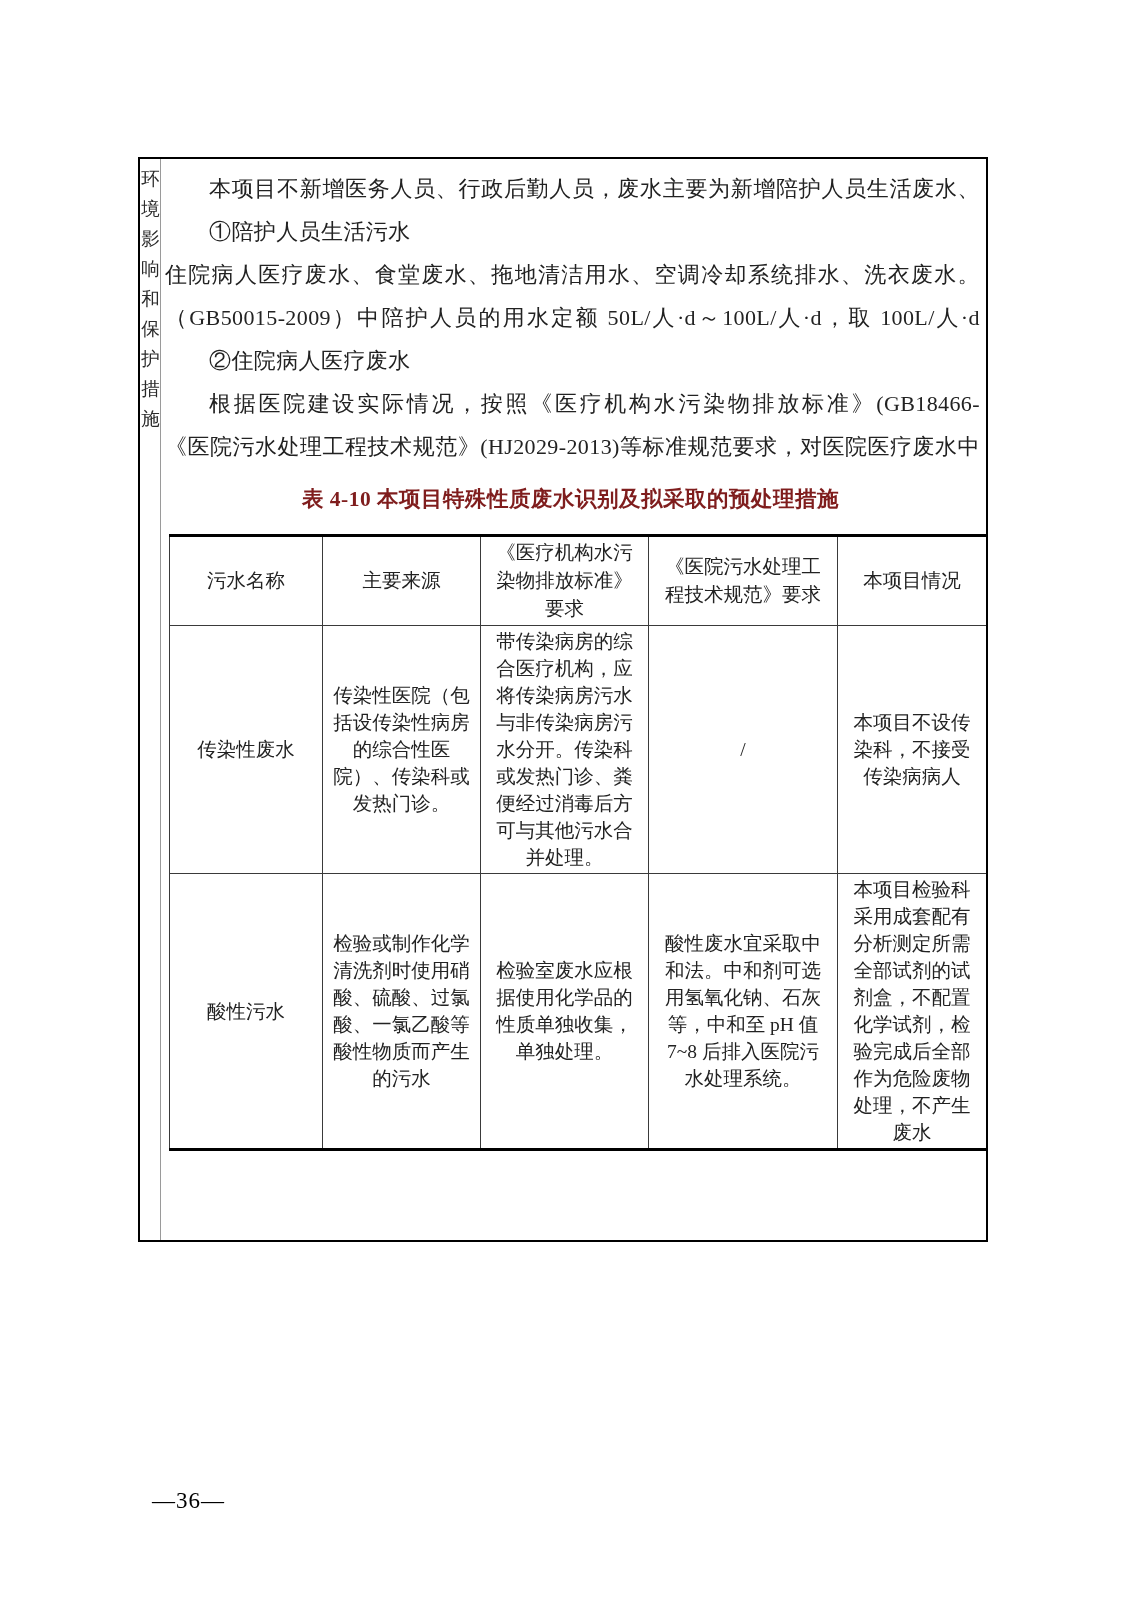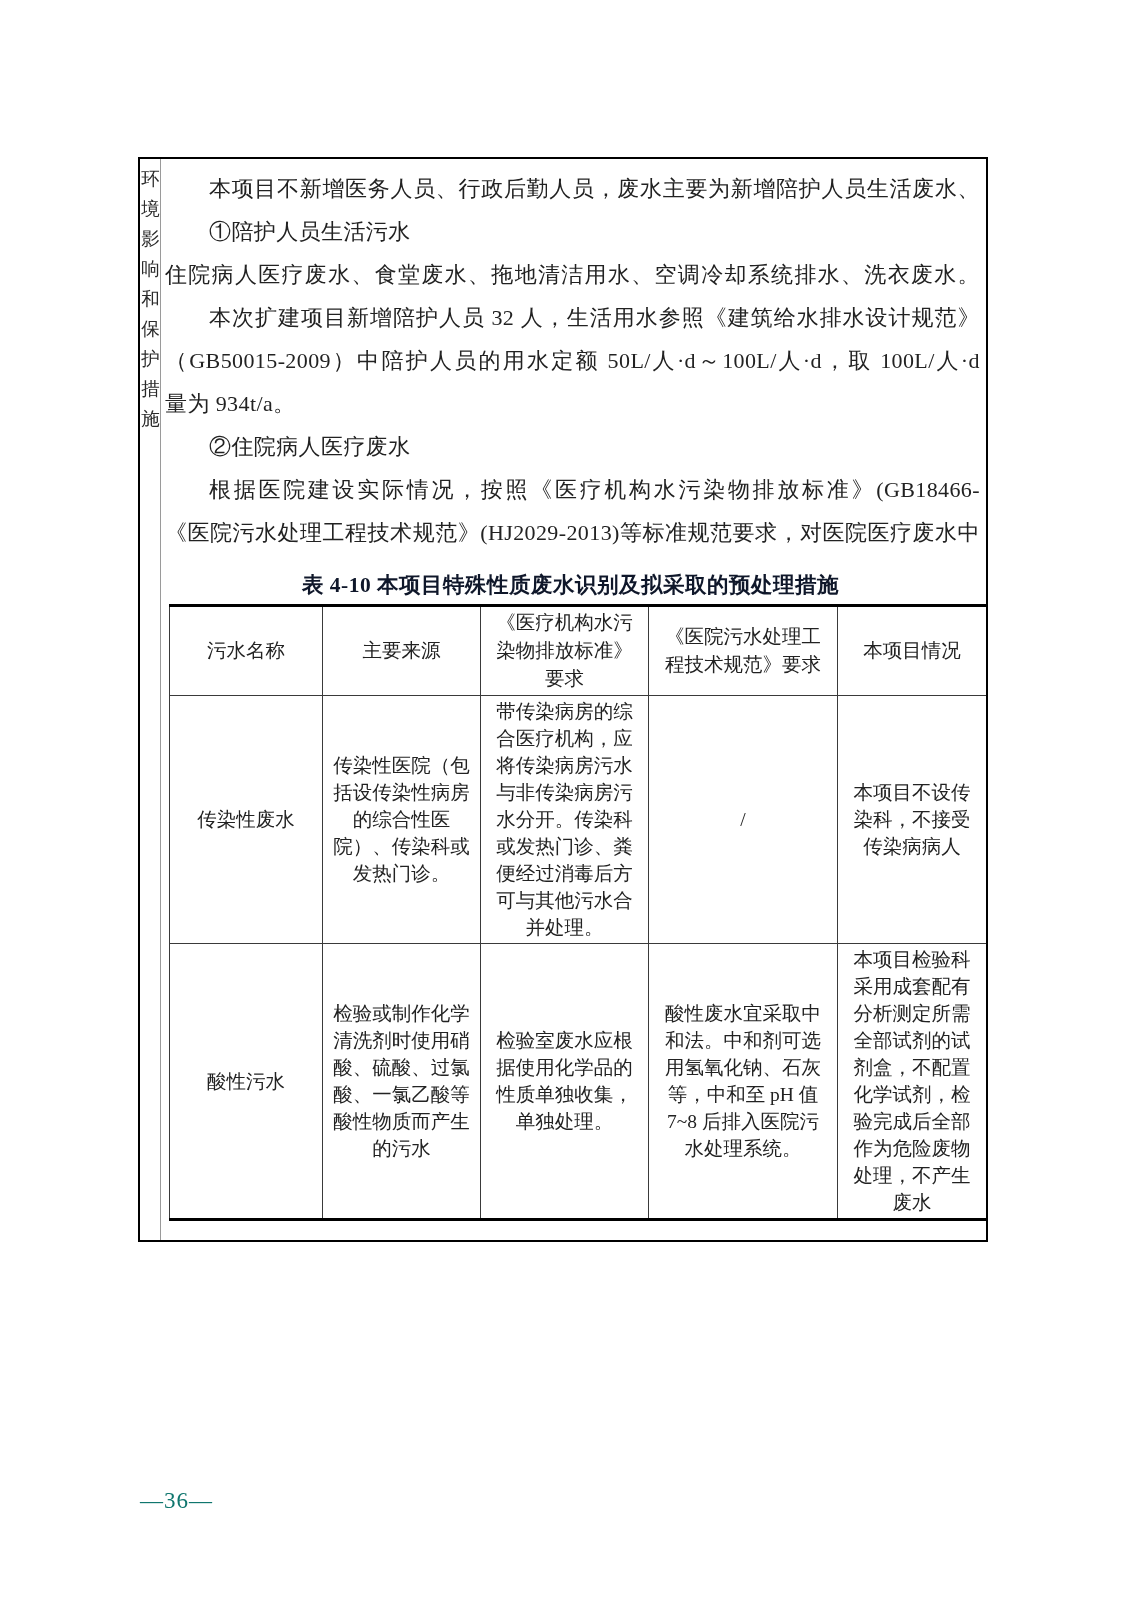--- a/index.html
+++ b/index.html
@@ -22,39 +22,39 @@
   }
   .main{flex:1 1 auto;overflow:hidden;}
   .blines{padding:8px 6px 0 4px;}
   .bline{
     height:43px;line-height:43px;font-size:22px;letter-spacing:.4px;
     white-space:nowrap;overflow:hidden;color:#222;
   }
   .bline.just{text-align:justify;text-align-last:justify;white-space:normal;}
   .bline.ind{text-indent:2em;}
   .tbl-title{
-    margin:16px 10px 4px 4px;height:30px;line-height:30px;text-align:center;
-    font-weight:bold;font-size:21.5px;color:#0f172a;letter-spacing:.5px;
+    margin:16px 10px 20px 4px;height:30px;line-height:30px;text-align:center;
+    font-weight:bold;font-size:21.5px;color:#7f1d1d;letter-spacing:.5px;
   }
   table.wtable{
     margin-left:8px;width:817px;table-layout:fixed;border-collapse:collapse;
     border-left:1.5px solid #222;border-right:1.5px solid #222;
     border-top:3px solid #000;border-bottom:3px solid #000;
   }
   table.wtable th,table.wtable td{
     border:1px solid #3a3a3a;vertical-align:middle;text-align:center;
     font-weight:normal;font-size:19.5px;line-height:27px;color:#222;
     padding:2px 9px;box-sizing:border-box;overflow:hidden;
   }
   tr.hrow{height:78px;}
   tr.hrow th{line-height:28px;}
   tr.r0{height:222px;}
   tr.r1{height:250px;}
   .pagenum{
-    position:absolute;left:140px;top:1488px;font-size:23px;color:#0f766e;
+    position:absolute;left:152px;top:1488px;font-size:23px;color:#000000;
     letter-spacing:1px;
   }
 </style>
 </head>
 <body>
 
 <div class="frame">
   <div class="side" id="side">
       <div class="vchar">环</div>
       <div class="vchar">境</div>
@@ -64,23 +64,21 @@
       <div class="vchar">保</div>
       <div class="vchar">护</div>
       <div class="vchar">措</div>
       <div class="vchar">施</div>
     </div>
   <div class="main">
     <div class="blines" id="blines">
         <div class="bline just ind">本项目不新增医务人员、行政后勤人员，废水主要为新增陪护人员生活废水、</div>
         <div class="bline ind">①陪护人员生活污水</div>
         <div class="bline just">住院病人医疗废水、食堂废水、拖地清洁用水、空调冷却系统排水、洗衣废水。</div>
-        <div class="bline just ind">本次扩建项目新增陪护人员 32 人，生活用水参照《建筑给水排水设计规范》</div>
         <div class="bline just">（GB50015-2009）中陪护人员的用水定额 50L/人·d～100L/人·d，取 100L/人·d</div>
-        <div class="bline">量为 934t/a。</div>
         <div class="bline ind">②住院病人医疗废水</div>
         <div class="bline just ind">根据医院建设实际情况，按照《医疗机构水污染物排放标准》(GB18466-2005)、</div>
         <div class="bline just">《医院污水处理工程技术规范》(HJ2029-2013)等标准规范要求，对医院医疗废水中</div>
       </div>
     <div class="tbl-title">表 4-10 本项目特殊性质废水识别及拟采取的预处理措施</div>
     <table class="wtable">
       <colgroup>
         <col style="width:153px">
           <col style="width:158px">
           <col style="width:168px">

